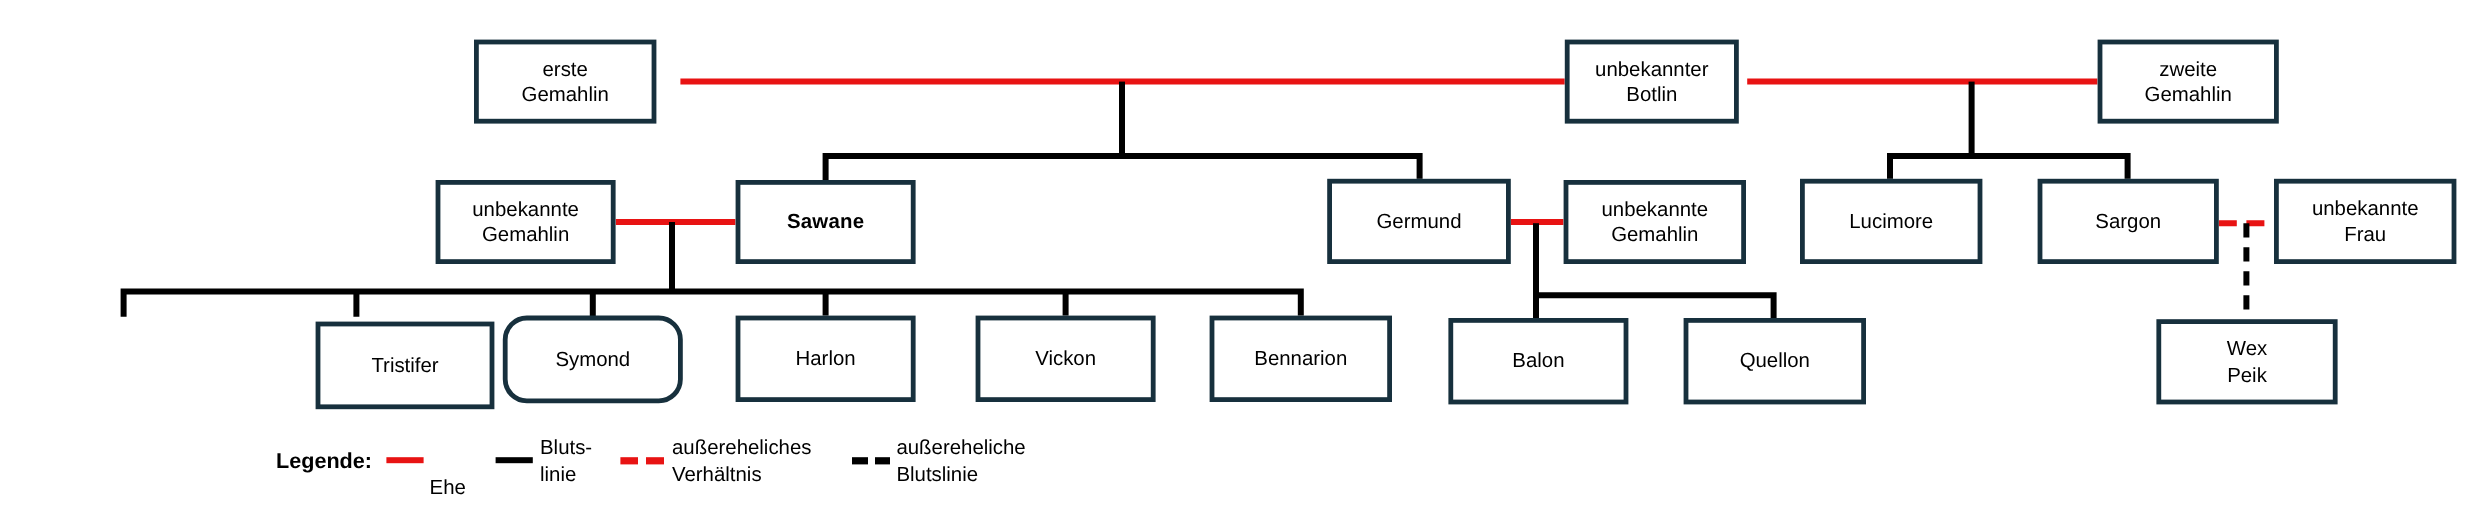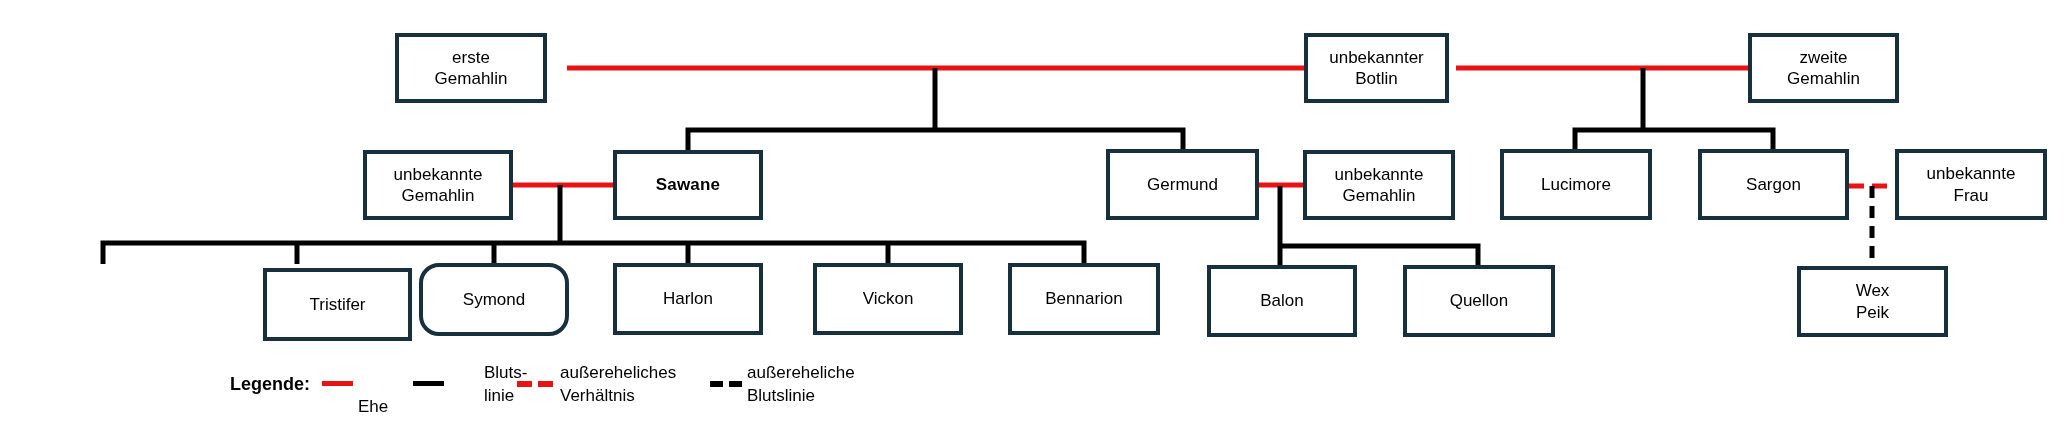--- a/index.html
+++ b/index.html
@@ -115,21 +115,21 @@
   <div class="node" style="left:1797px; top:266px; width:151px; height:71px;">Wex
 Peik</div>
 
   <div class="legend">
     <span class="legend-title" style="left:230px;">Legende:</span>
 
     <span class="swatch swatch-marriage-solid" style="left:322px;"></span>
     <span class="legend-label one-line" style="left:358px;margin-top:20px;">Ehe</span>
 
     <span class="swatch swatch-blood-solid" style="left:413px;"></span>
-    <span class="legend-label two-line" style="left:450px;margin-left:34px;">Bluts-
+    <span class="legend-label two-line" style="left:450px;">Bluts-
 linie</span>
 
     <span class="swatch swatch-marriage-dashed" style="left:517px;"></span>
     <span class="legend-label two-line" style="left:560px;">außereheliches
 Verhältnis</span>
 
     <span class="swatch swatch-blood-dashed" style="left:710px;"></span>
     <span class="legend-label two-line" style="left:747px;">außereheliche
 Blutslinie</span>
   </div>

